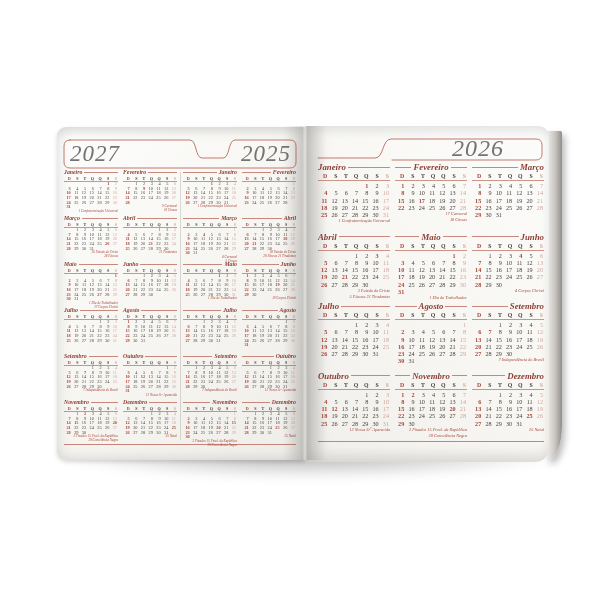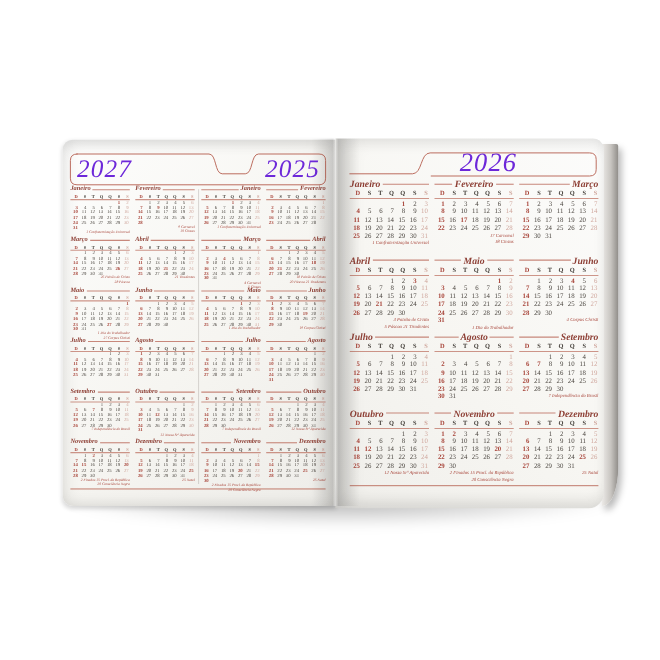--- a/index.html
+++ b/index.html
@@ -21,24 +21,24 @@
   #page-right{left:305px;top:126px;width:244px;height:336px;border-radius:0 10px 14px 0;
     background:linear-gradient(225deg,#fcfcfb 0%,#f7f6f2 55%,#f0efeb 100%);
     box-shadow:inset 12px 0 16px rgba(0,0,0,0.10),inset 0 6px 10px rgba(0,0,0,0.04),
                inset 0 -8px 12px rgba(0,0,0,0.06);}
   #gutter{left:283px;top:126px;width:44px;height:334px;pointer-events:none;
     background:linear-gradient(to right,rgba(0,0,0,0) 0%,rgba(0,0,0,0.10) 44%,
                rgba(255,255,255,0.25) 50%,rgba(0,0,0,0.12) 56%,rgba(0,0,0,0) 100%);}
   
   svg.band{overflow:visible;}
   svg.band path{fill:none;stroke:#bb6b5d;stroke-width:0.9;stroke-linecap:round;}
-  .year-label{color:#6d28d9;font-style:italic;letter-spacing:1px;}
+  .year-label{color:#737373;font-style:italic;letter-spacing:1px;}
   #y2027{left:70px;top:141px;font-size:23px;}
   #y2025{left:177px;top:141px;width:114px;text-align:right;font-size:23px;}
-  #y2026{left:418px;top:135px;width:120px;text-align:left;font-size:24px;}
+  #y2026{left:418px;top:135px;width:120px;text-align:center;font-size:24px;}
   #cal2027,#cal2025{width:113px;display:grid;grid-template-columns:repeat(2,54px);
     justify-content:space-between;grid-auto-rows:46px;}
   #cal2027{left:64px;top:169px;}
   #cal2025{left:183px;top:169px;}
   #cal2026{left:318px;top:162px;width:226px;display:grid;
     grid-template-columns:repeat(3,72px);justify-content:space-between;grid-auto-rows:69.5px;}
   #half-divider{left:180px;top:172px;width:1px;height:268px;background:rgba(110,100,95,0.22);}
   .bottom-rule{height:1px;background:#b5604f;opacity:0.75;}
   #rule-left{left:64px;top:444px;width:232px;}
   #rule-right{left:318px;top:441px;width:226px;}

